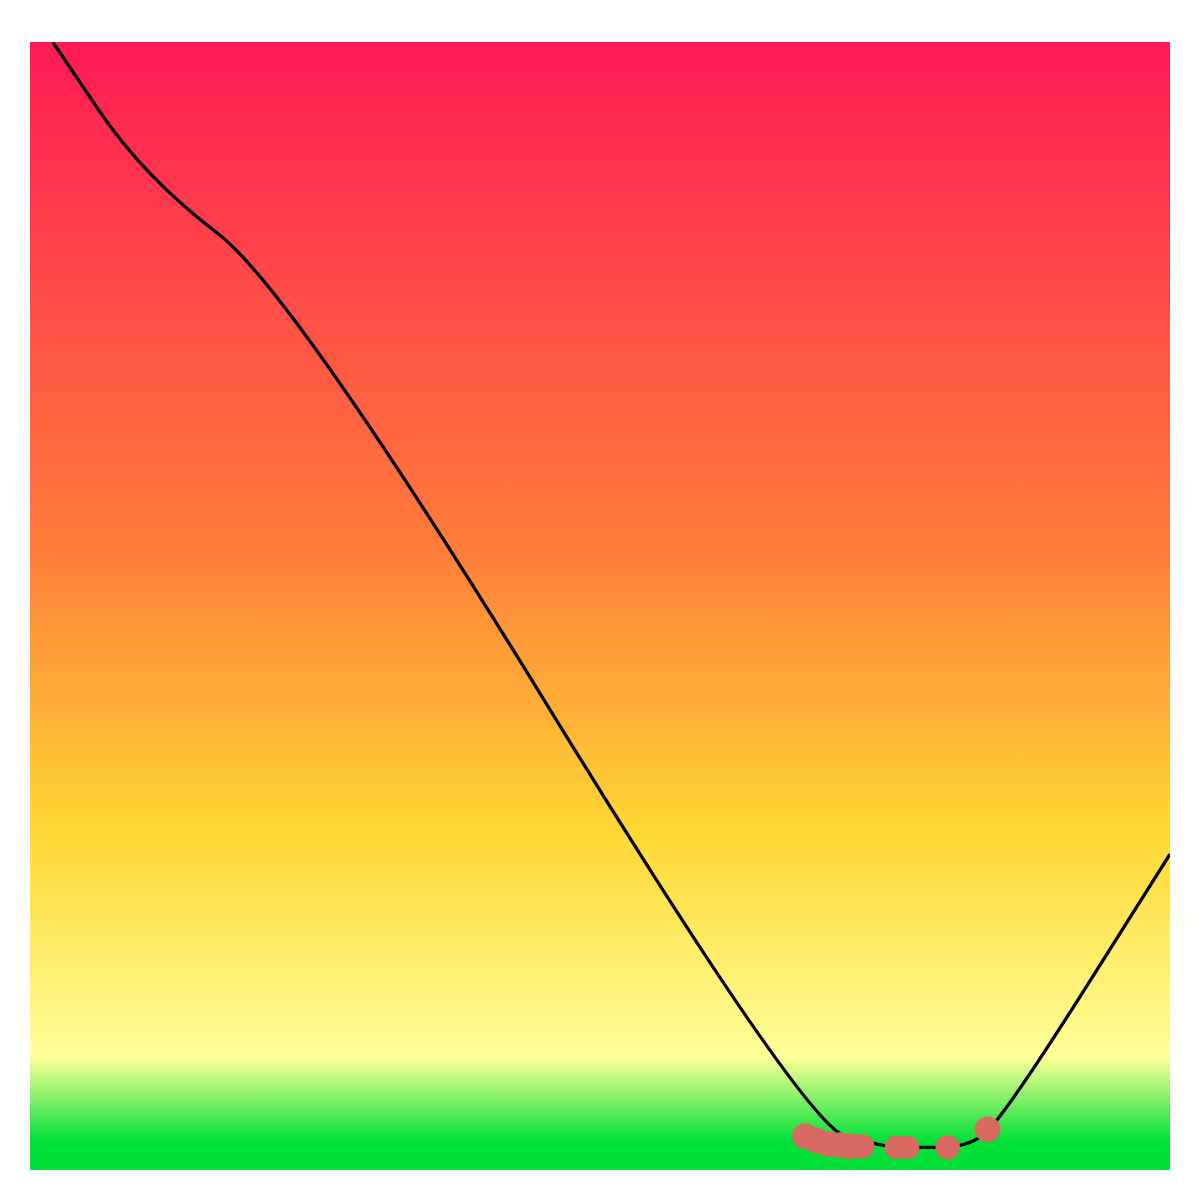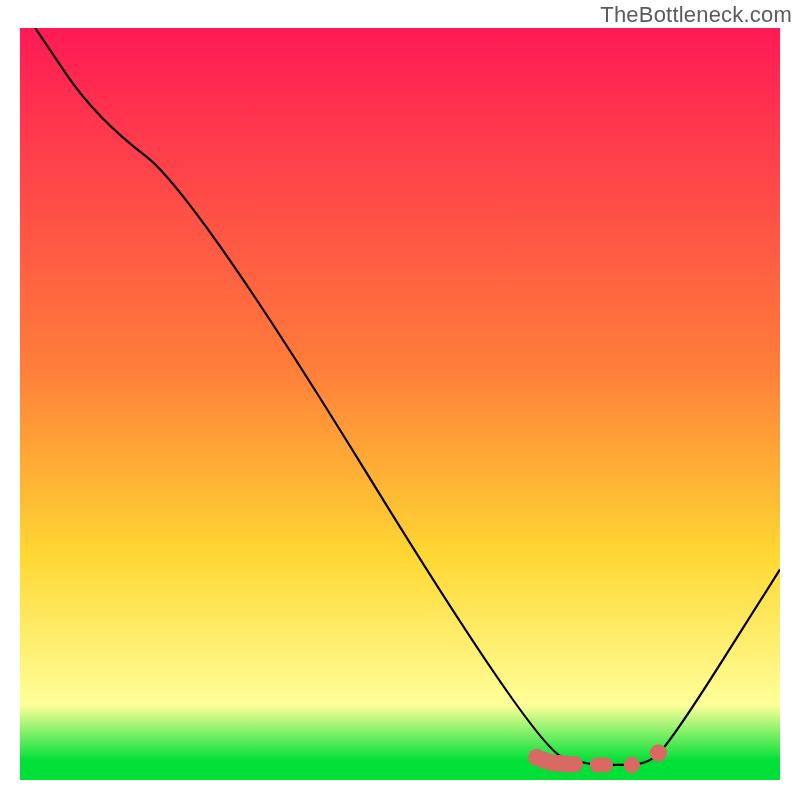--- a/index.html
+++ b/index.html
@@ -29,21 +29,20 @@
   svg {
     position: absolute;
     left: 0;
     top: 0;
   }
 </style>
 </head>
 <body>
 
 <div class="stage">
-  <div class="watermark">TheBottleneck.com</div>
 
   <svg id="chart-svg" width="800" height="800" viewBox="0 0 800 800">
     <defs>
       <linearGradient id="bg-grad" x1="0" y1="0" x2="0" y2="1">
           <stop offset="0%" stop-color="#ff1a55"></stop>
           <stop offset="45%" stop-color="#ff7d3a"></stop>
           <stop offset="70%" stop-color="#ffd733"></stop>
           <stop offset="90%" stop-color="#ffff99"></stop>
           <stop offset="97.5%" stop-color="#00e037"></stop>
           <stop offset="100%" stop-color="#00e037"></stop>

